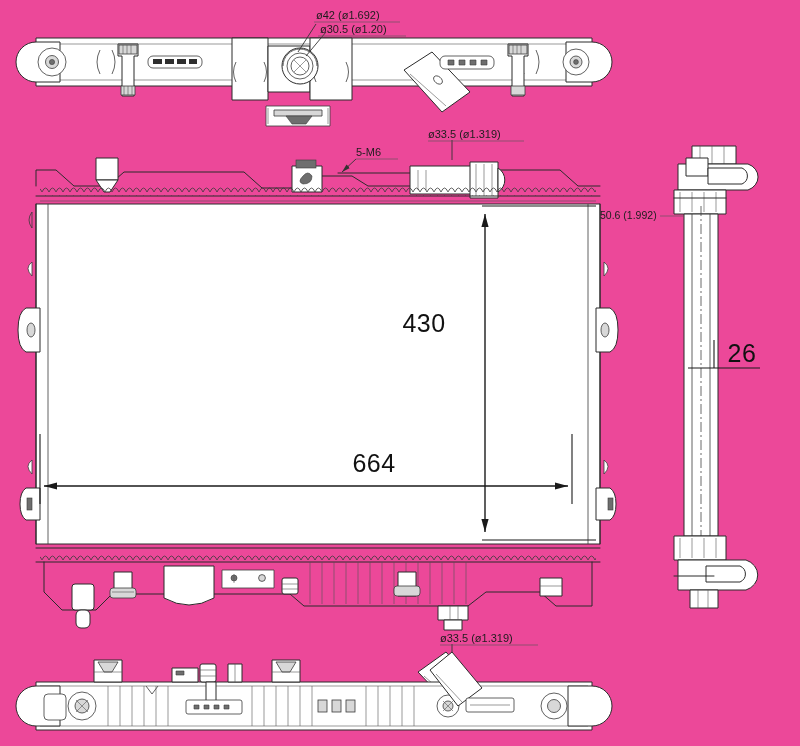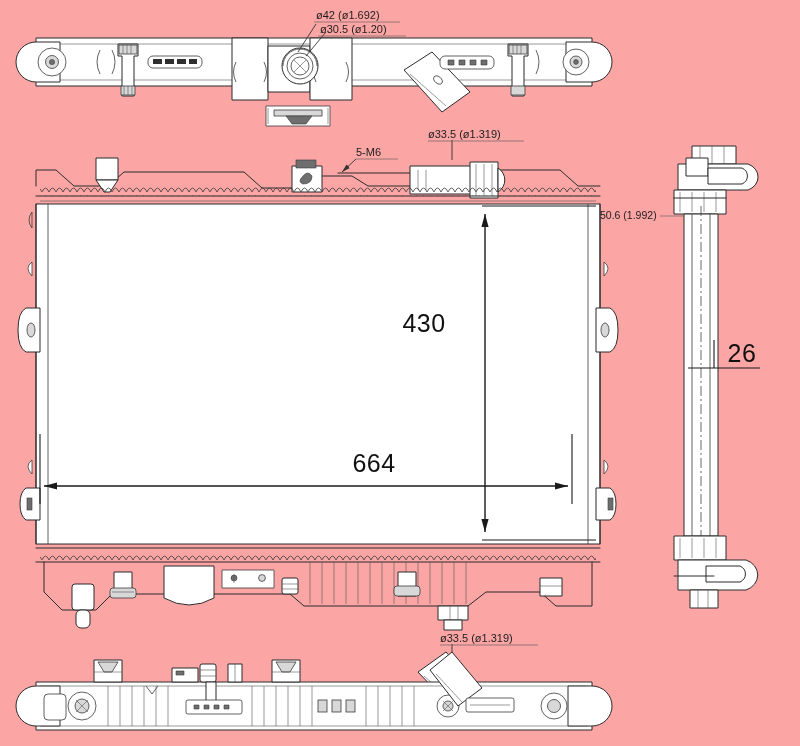--- a/index.html
+++ b/index.html
@@ -7,21 +7,21 @@
     padding: 0;
     background: #ffffff;
   }
   body {
     font-family: "Liberation Sans", sans-serif;
   }
   #drawing-sheet {
     position: relative;
     width: 800px;
     height: 746px;
-    background: #fca5a5;
+    background: #ec4899;
     overflow: hidden;
   }
   #drawing-sheet svg {
     display: block;
     position: absolute;
     top: 0;
     left: 0;
   }
   .ln {
     fill: none;

